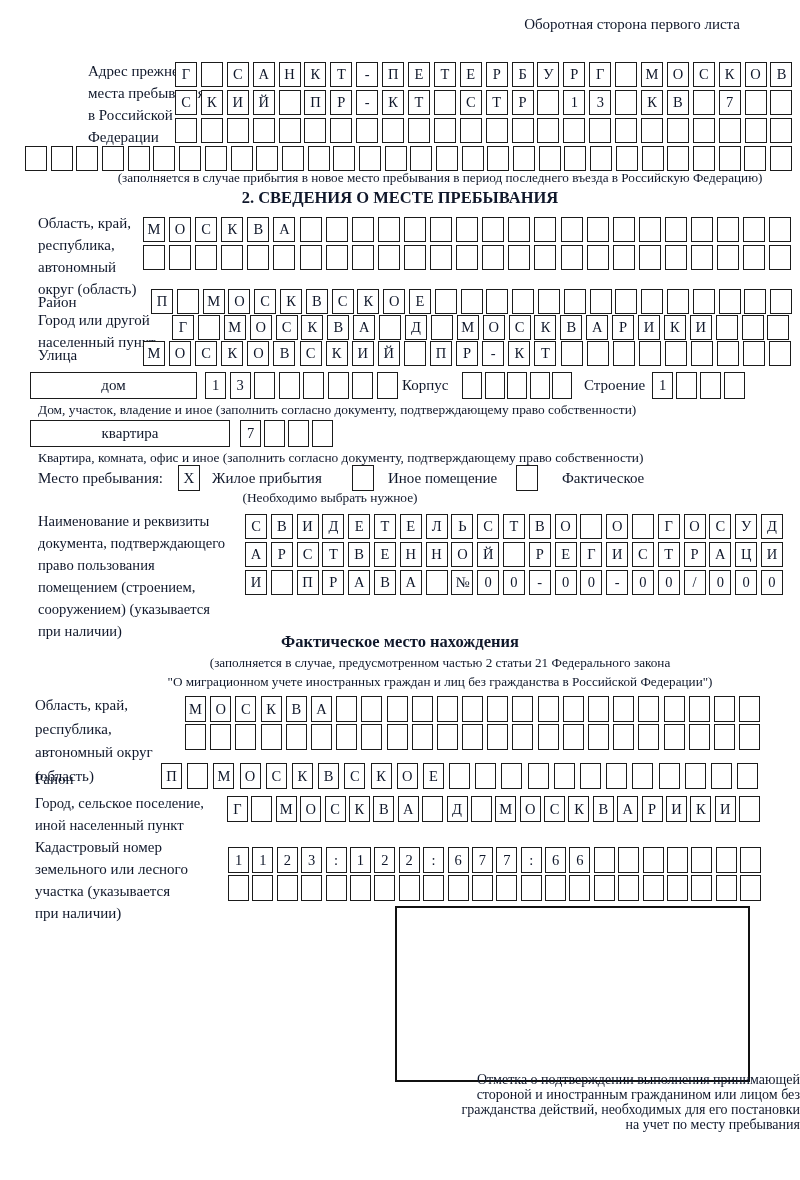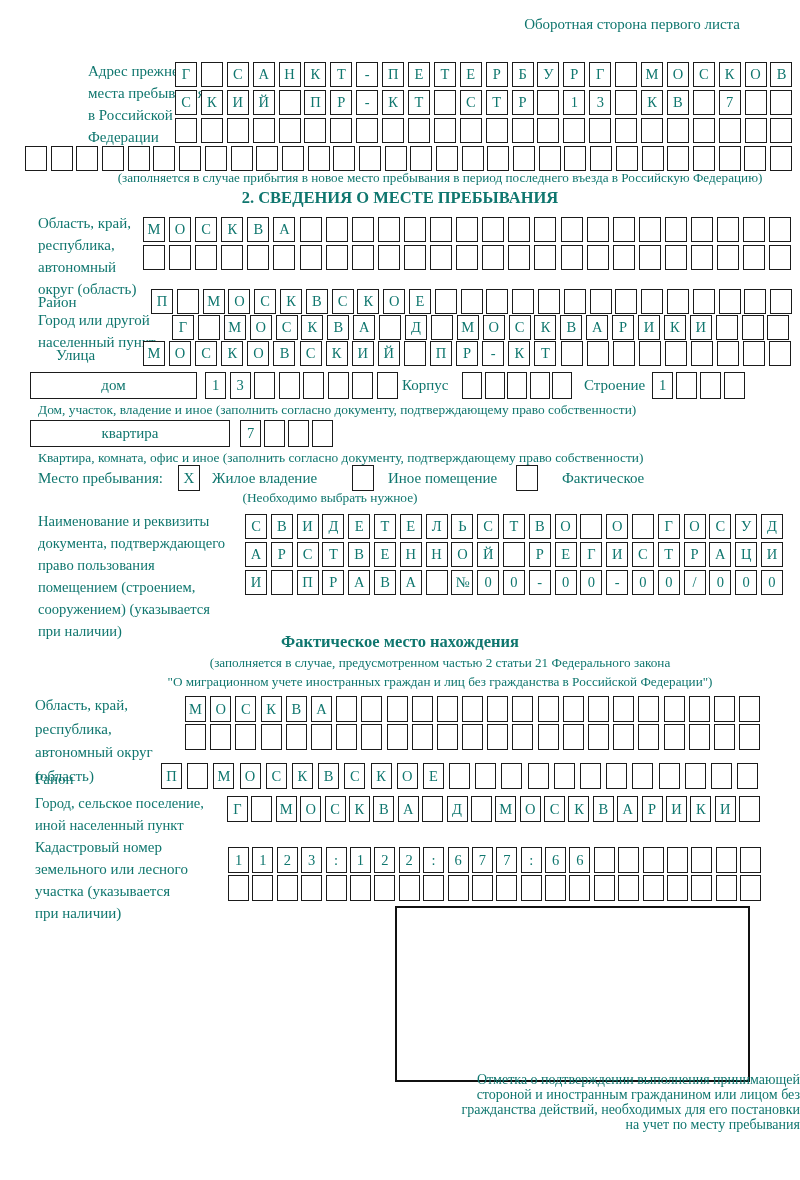--- a/index.html
+++ b/index.html
@@ -1,18 +1,18 @@
 <!DOCTYPE html>
 <html><head>
 <meta charset="utf-8">
 <style>
   html,body{margin:0;padding:0;background:#fff;}
   #page{
     position:relative;width:800px;height:1180px;background:#fff;
-    font-family:"Liberation Serif","DejaVu Serif",serif;color:#0f766e;
+    font-family:"Liberation Serif","DejaVu Serif",serif;color:#0f172a;
     overflow:hidden;
   }
   .abs{position:absolute;}
   .lbl{font-size:15px;line-height:22px;white-space:pre-line;}
   .lbl-fact{font-size:15px;line-height:23.5px;white-space:pre-line;}
   .hdr{font-size:16.5px;font-weight:bold;text-align:center;width:800px;left:0;}
   .cap{font-size:13.2px;text-align:center;width:800px;left:0;padding-left:40px;}
   .cap-left{font-size:13.4px;}
   .grid{position:absolute;display:flex;column-gap:calc(var(--p) - var(--w));}
   .cell{
@@ -269,21 +269,21 @@
       <div class="cell">А</div>
       <div class="cell">Р</div>
       <div class="cell">И</div>
       <div class="cell">К</div>
       <div class="cell">И</div>
       <div class="cell"></div>
       <div class="cell"></div>
       <div class="cell"></div>
     </div>
 
-  <div class="abs lbl" style="left:56px;top:344px;text-align:right;">Улица</div>
+  <div class="abs lbl" style="left:38px;top:344px;text-align:right;">Улица</div>
   <div class="grid" style="left:143px;top:341px;--p:26.1px;--w:22px;">
       <div class="cell">М</div>
       <div class="cell">О</div>
       <div class="cell">С</div>
       <div class="cell">К</div>
       <div class="cell">О</div>
       <div class="cell">В</div>
       <div class="cell">С</div>
       <div class="cell">К</div>
       <div class="cell">И</div>
@@ -337,21 +337,21 @@
   <div class="grid" style="left:240px;top:420px;--p:24px;--w:21px;--h:27px;">
       <div class="cell">7</div>
       <div class="cell"></div>
       <div class="cell"></div>
       <div class="cell"></div>
     </div>
   <div class="abs cap-left" style="left:38px;top:450px;text-align:center;">Квартира, комната, офис и иное (заполнить согласно документу, подтверждающему право собственности)</div>
 
   <div class="abs txt" style="left:38px;top:470px;">Место пребывания:</div>
   <div class="chk" style="left:178px;top:465px;">X</div>
-  <div class="abs txt" style="left:212px;top:470px;">Жилое владение</div>
+  <div class="abs txt" style="left:212px;top:470px;">Жилое прибытия</div>
   <div class="chk" style="left:352px;top:465px;"></div>
   <div class="abs txt" style="left:388px;top:470px;">Иное помещение</div>
   <div class="chk" style="left:516px;top:465px;"></div>
   <div class="abs txt" style="left:562px;top:470px;">Фактическое</div>
   <div class="abs" style="left:160px;top:490px;width:340px;text-align:center;font-size:13.4px;">(Необходимо выбрать нужное)</div>
 
   <div class="abs" style="left:38px;top:510px;width:205px;font-size:14.6px;line-height:22px;white-space:pre-line;">Наименование и реквизиты
 документа, подтверждающего
 право пользования
 помещением (строением,

